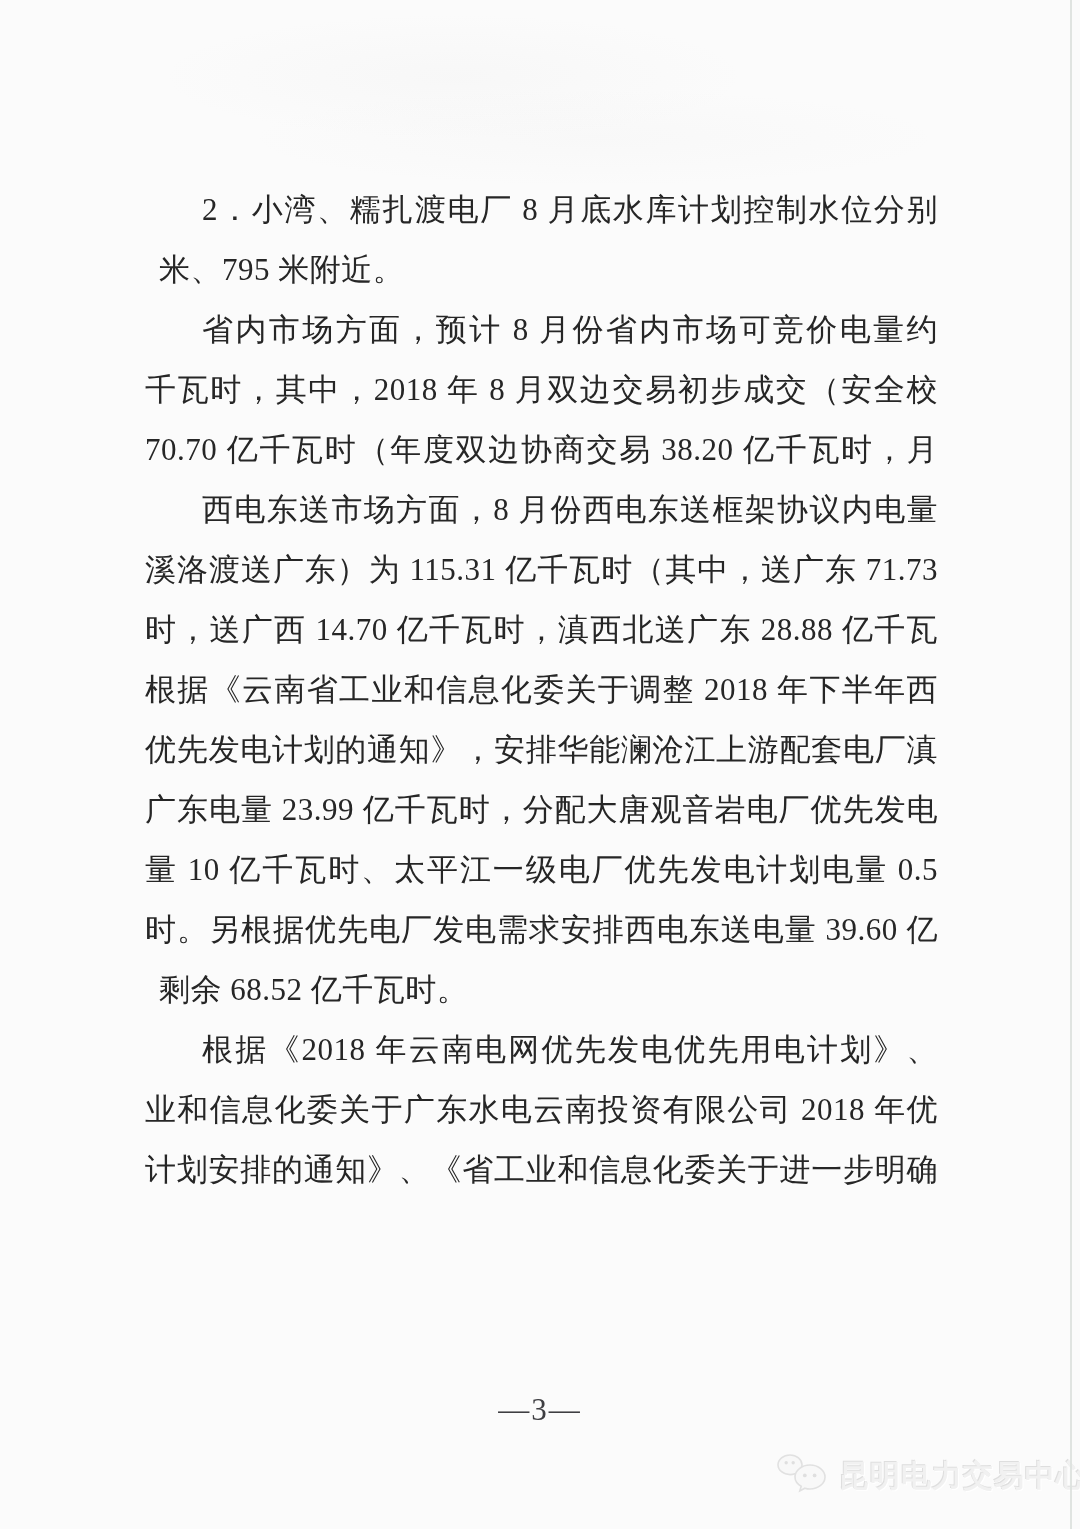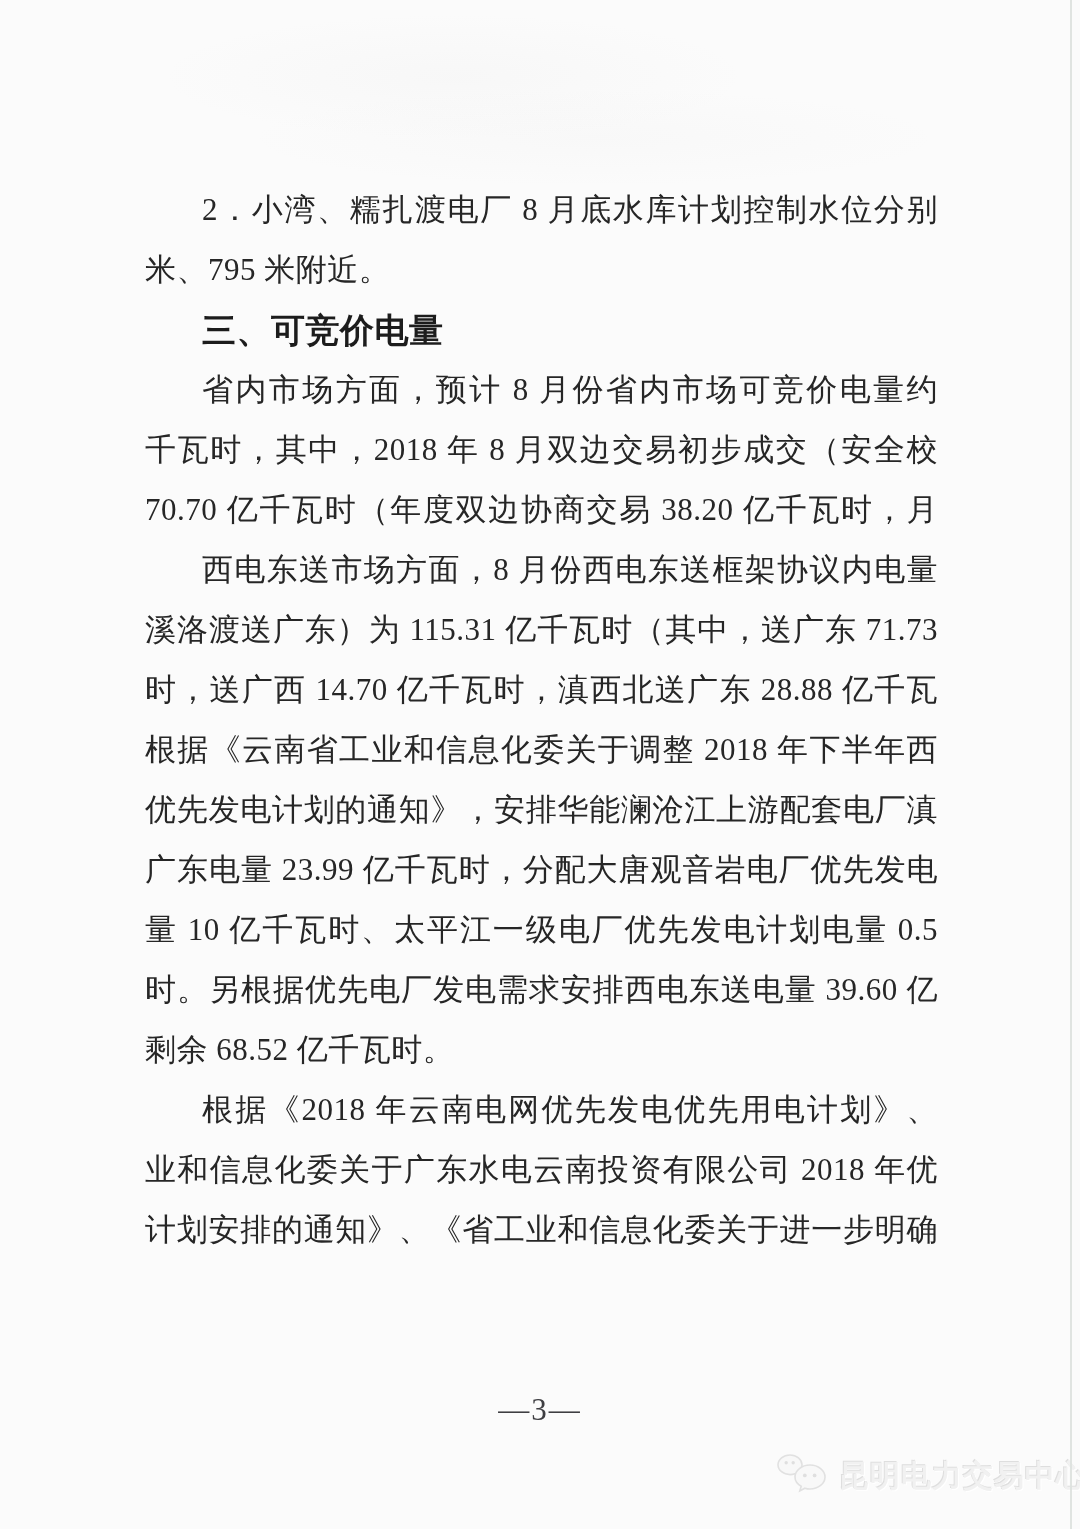--- a/index.html
+++ b/index.html
@@ -22,21 +22,21 @@
     position:absolute;left:145px;top:180px;width:793px;
   }
   .line{
     height:60px;line-height:60px;
     font-size:31px;
     overflow:hidden;
     text-align:justify;
     letter-spacing:0.5px;
   }
   .j{ text-align:justify; text-align-last:justify; }
-  .l{ text-align:left; text-align-last:left; }
+  .l{ text-align:left; text-align-last:left;margin-left:14px; }
   .indent{ text-indent:57px; }
   .heading{
     font-family:"Liberation Sans","DejaVu Sans",sans-serif;
     font-weight:700;
     font-size:34px;
     color:#1c1c1c;
     text-align:left;text-align-last:left;
   }
   .page-num{
     position:absolute;left:0;top:1382px;width:1080px;height:56px;
@@ -59,21 +59,20 @@
   .wechat-icon{display:block;}
 </style>
 </head>
 <body>
 
 <div class="page">
 
   <div class="textblock">
     <div class="line j indent">2．小湾、糯扎渡电厂 8 月底水库计划控制水位分别为 1233</div>
     <div class="line l">米、795 米附近。</div>
-    <div class="line heading indent">三、可竞价电量</div>
     <div class="line j indent">省内市场方面，预计 8 月份省内市场可竞价电量约 71.5 亿</div>
     <div class="line j">千瓦时，其中，2018 年 8 月双边交易初步成交（安全校核前）</div>
     <div class="line j">70.70 亿千瓦时（年度双边协商交易 38.20 亿千瓦时，月度双边</div>
     <div class="line j indent">西电东送市场方面，8 月份西电东送框架协议内电量（不含</div>
     <div class="line j">溪洛渡送广东）为 115.31 亿千瓦时（其中，送广东 71.73 亿千瓦</div>
     <div class="line j">时，送广西 14.70 亿千瓦时，滇西北送广东 28.88 亿千瓦时）。</div>
     <div class="line j">根据《云南省工业和信息化委关于调整 2018 年下半年西电东送</div>
     <div class="line j">优先发电计划的通知》，安排华能澜沧江上游配套电厂滇西北送</div>
     <div class="line j">广东电量 23.99 亿千瓦时，分配大唐观音岩电厂优先发电计划电</div>
     <div class="line j">量 10 亿千瓦时、太平江一级电厂优先发电计划电量 0.5 亿千瓦</div>

